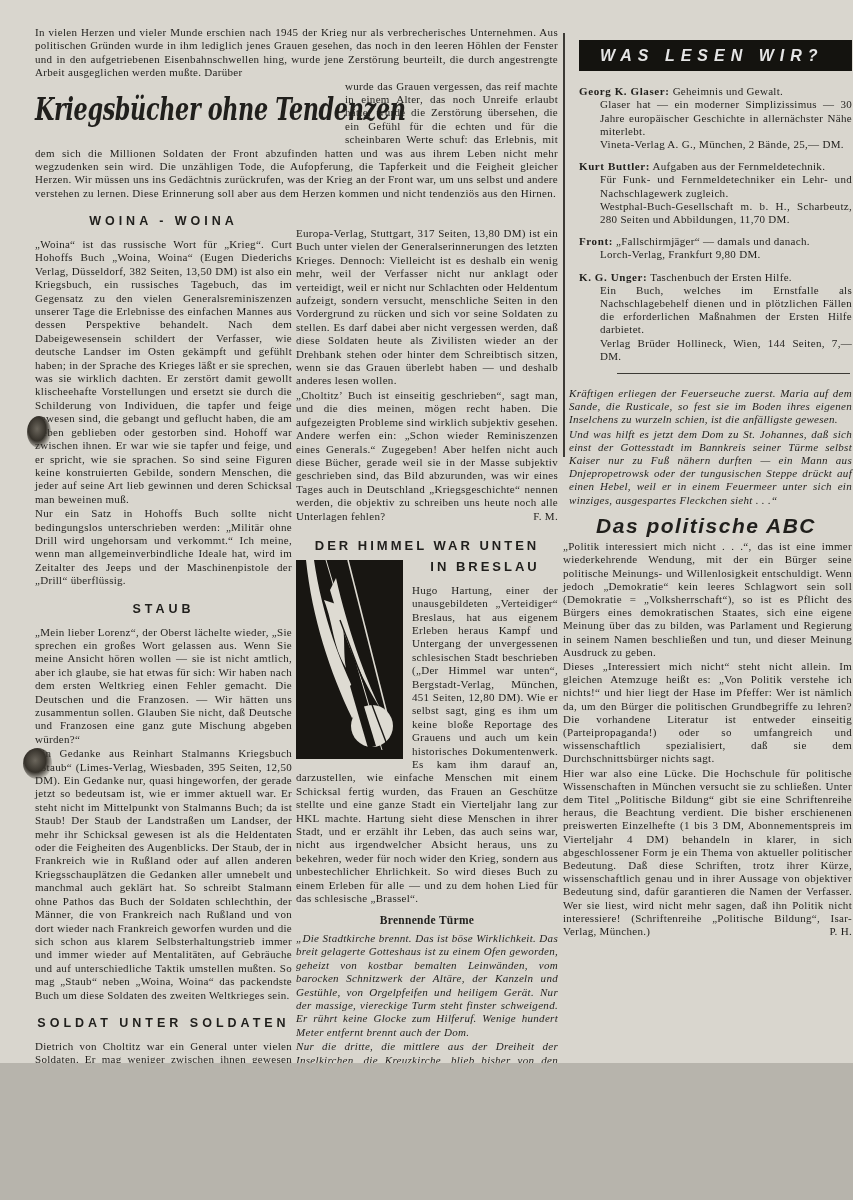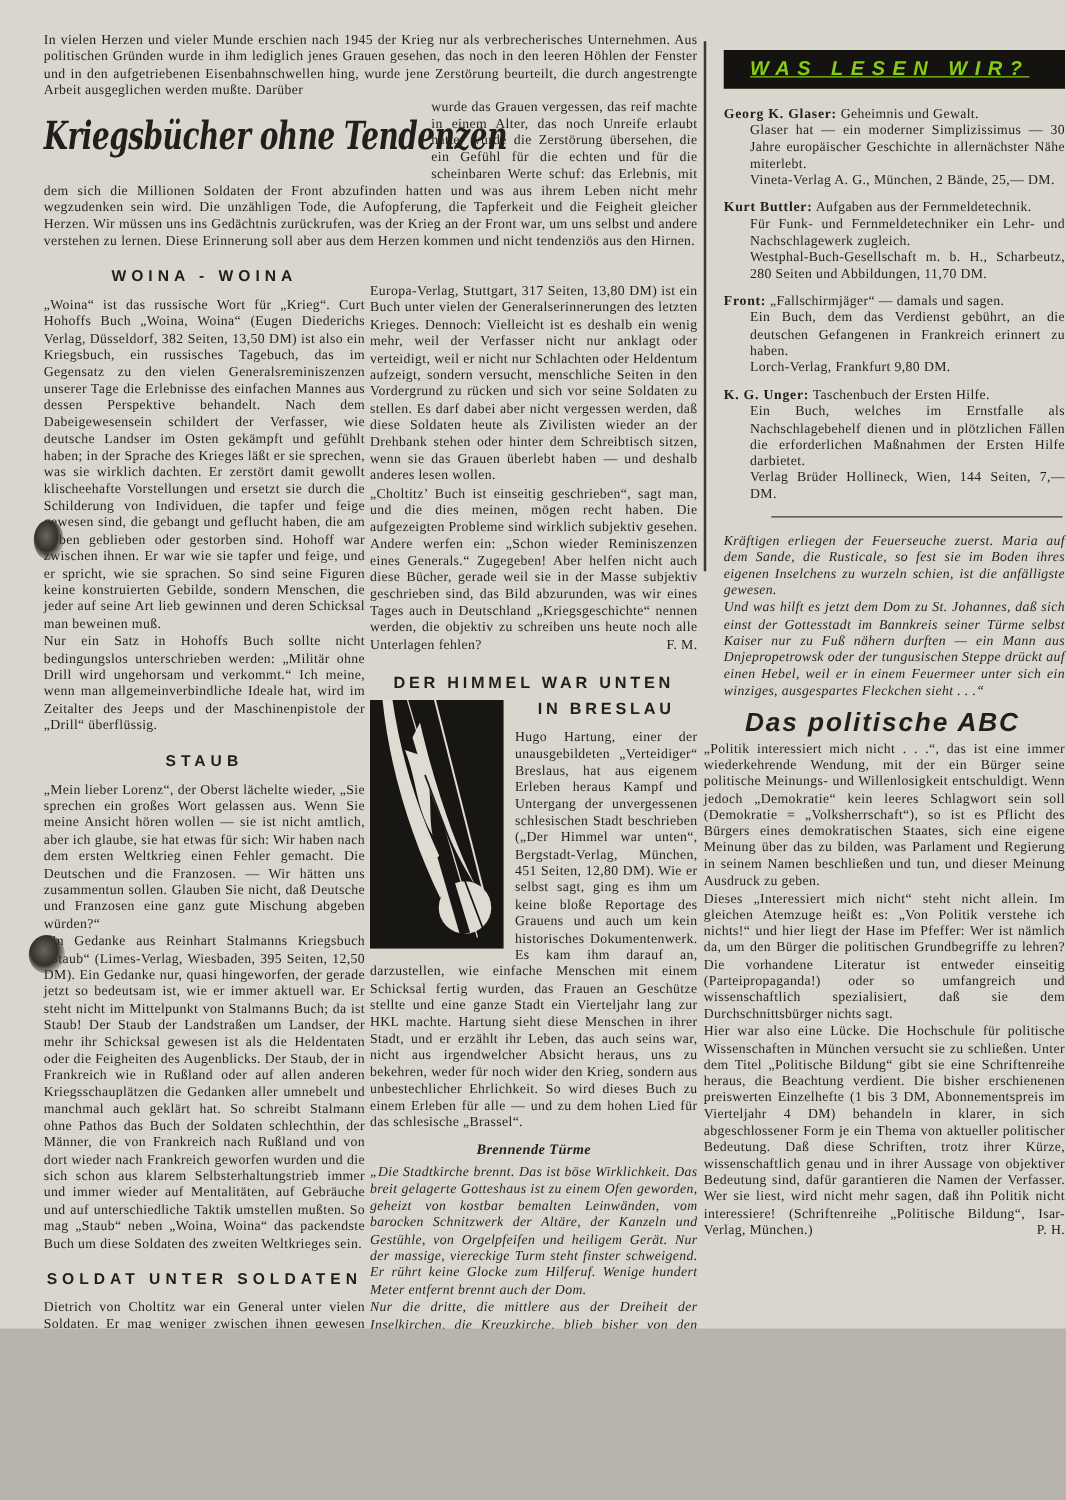--- a/index.html
+++ b/index.html
@@ -34,36 +34,36 @@
     font-family:"Liberation Sans",sans-serif;font-weight:bold;
     font-size:13px;letter-spacing:3px;text-align:center;margin:16px 0 8px 0;
   }
   .breslau-img{float:left;width:107px;height:199px;margin:0 9px 4px 0;}
   .himmel-line2{
     font-family:"Liberation Sans",sans-serif;font-weight:bold;
     font-size:13px;letter-spacing:3px;text-align:center;margin:0 0 10px 0;padding-left:30px;
   }
   .ital{font-style:italic;}
   .sub-head{
-    font-style:italic;font-weight:bold;text-align:center;
+    font-weight:bold;text-align:center;
     font-size:11.5px;margin:8px 0 5px 0;
   }
   
   .sidebar{position:absolute;left:560px;top:40px;width:292px;line-height:13.2px;}
   .banner{
-    margin-left:19px;background:#14130f;color:#84cc16;
+    margin-left:19px;background:#14130f;color:#e5e5e5;
     font-family:"Liberation Sans",sans-serif;font-weight:bold;font-style:italic;
-    font-size:16px;letter-spacing:6px;padding:9px 0 9px 21px;text-decoration:underline;
+    font-size:16px;letter-spacing:6px;padding:9px 0 9px 21px;
   }
   .books{margin:14px 0 0 19px;}
   .book{padding-left:21px;margin-bottom:9px;}
   .book .first{text-indent:-21px;}
   .book b{letter-spacing:0.6px;}
   .side-rule{margin:10px 0 13px 57px;border-top:1.6px solid #3c3a35;width:233px;}
-  .side-quote{margin-left:19px;}
+  .side-quote{margin-left:9px;}
   .abc-head{
     font-family:"Liberation Sans",sans-serif;font-weight:bold;font-style:italic;
     font-size:21px;letter-spacing:1.5px;text-align:center;margin:12px 0 8px 0;
   }
   .abc{margin-left:3px;}
   
   .vrule{position:absolute;left:563px;top:33px;width:1.6px;height:424px;background:#3c3a35;}
   .blot{position:absolute;border-radius:50%;
         background:radial-gradient(ellipse at 42% 40%, #6b665c 0%, #35312a 45%, rgba(53,49,42,0) 78%);}
   .blot.b1{left:27px;top:416px;width:24px;height:32px;}
@@ -136,22 +136,21 @@
         <p class="first"><b>Georg K. Glaser:</b> <span>Geheimnis und Gewalt.</span></p>
         <p>Glaser hat — ein moderner Simplizissimus — 30 Jahre europäischer Geschichte in allernächster Nähe miterlebt.</p>
         <p>Vineta-Verlag A. G., München, 2 Bände, 25,— DM.</p>
       </div>
       <div class="book">
         <p class="first"><b>Kurt Buttler:</b> <span>Aufgaben aus der Fernmeldetechnik.</span></p>
         <p>Für Funk- und Fernmeldetechniker ein Lehr- und Nachschlagewerk zugleich.</p>
         <p>Westphal-Buch-Gesellschaft m. b. H., Scharbeutz, 280 Seiten und Abbildungen, 11,70 DM.</p>
       </div>
       <div class="book">
-        <p class="first"><b>Front:</b> <span>„Fallschirmjäger“ — damals und sagen.</span></p>
-        <p>Ein Buch, dem das Verdienst gebührt, an die deutschen Gefangenen in Frankreich erinnert zu haben.</p>
+        <p class="first"><b>Front:</b> <span>„Fallschirmjäger“ — damals und danach.</span></p>
         <p>Lorch-Verlag, Frankfurt 9,80 DM.</p>
       </div>
       <div class="book">
         <p class="first"><b>K. G. Unger:</b> <span>Taschenbuch der Ersten Hilfe.</span></p>
         <p>Ein Buch, welches im Ernstfalle als Nachschlagebehelf dienen und in plötzlichen Fällen die erforderlichen Maßnahmen der Ersten Hilfe darbietet.</p>
         <p>Verlag Brüder Hollineck, Wien, 144 Seiten, 7,— DM.</p>
       </div>
     </div>
 
     <div class="side-rule"></div>

